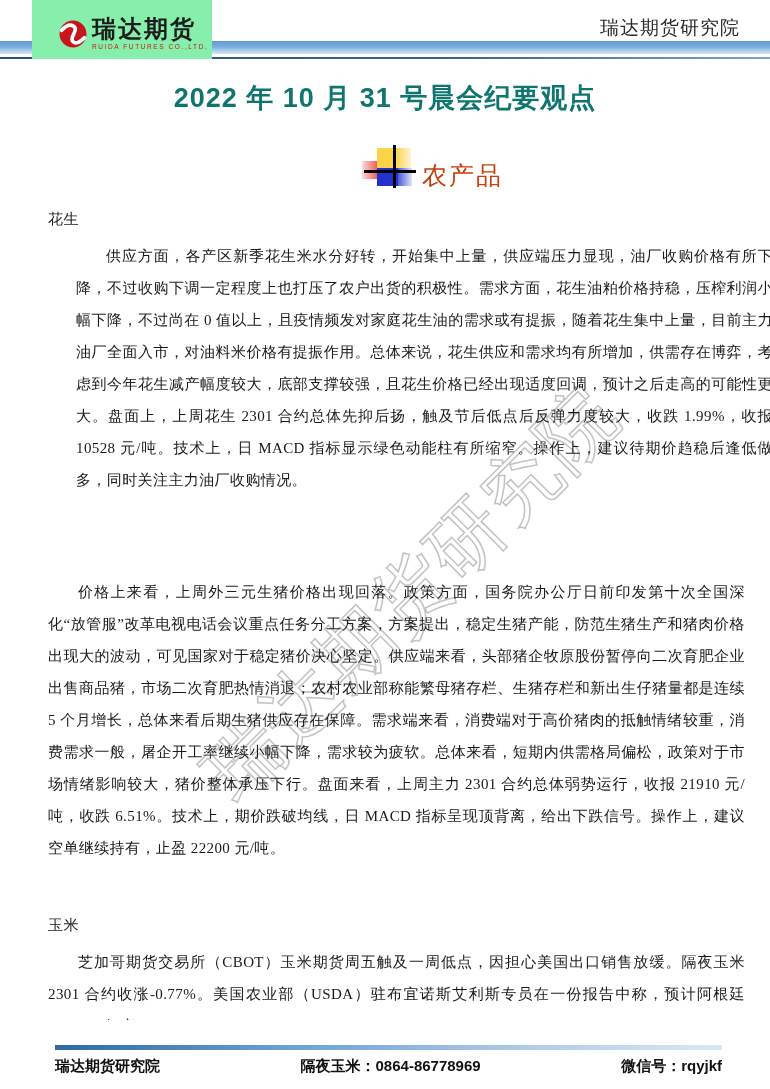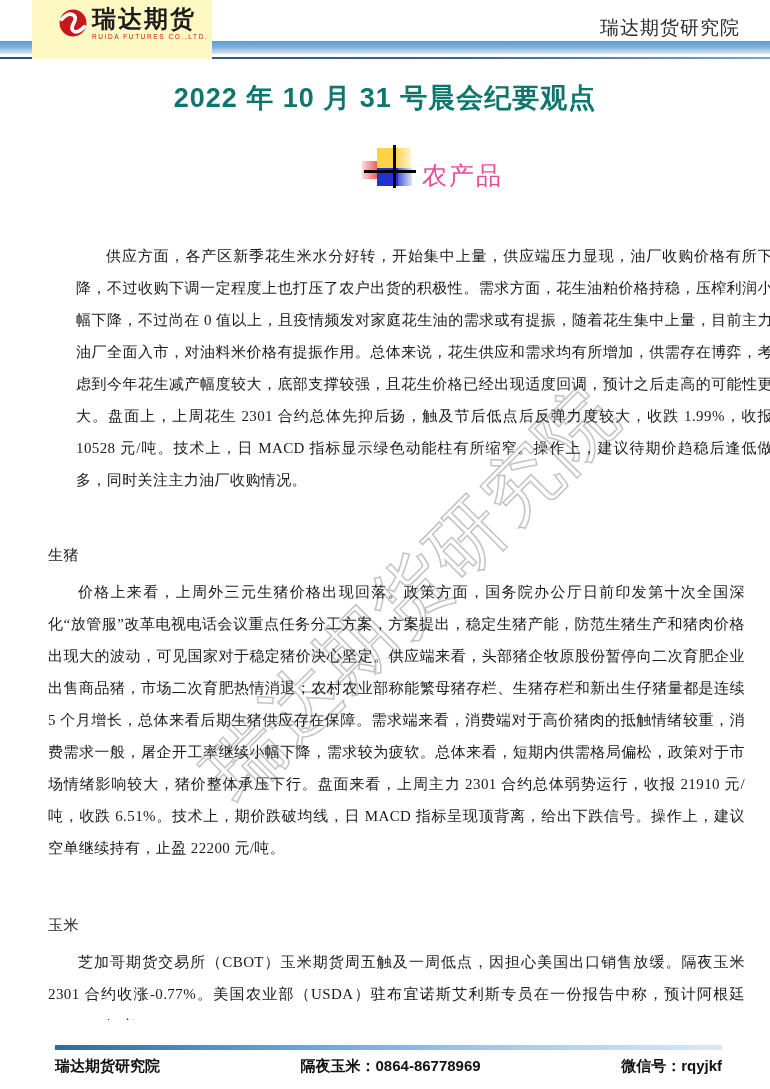--- a/index.html
+++ b/index.html
@@ -18,21 +18,21 @@
   .top-bar {
     position:absolute; top:41px; left:0; width:770px; height:13px;
     background:linear-gradient(180deg,#5e9bd2 0%,#79adde 45%,#b7d3ec 80%,#d9e8f6 100%);
   }
   .top-bar-underline {
     position:absolute; top:57px; left:0; width:770px; height:2px;
     background:linear-gradient(90deg,#2d4f79 0%,#3c6391 60%,#7fa3c9 100%);
   }
   .logo-box {
     position:absolute; top:0; left:32px; width:180px; height:59px;
-    background:#fef9c3; display:flex; align-items:flex-start; padding-top:6px;
+    background:#86efac; display:flex; align-items:center; padding-top:6px;
   }
   .logo-mark { width:30px; height:30px; margin:2px 4px 0 26px; flex:0 0 auto; }
   .logo-text-col { display:flex; flex-direction:column; }
   .logo-cn {
     font-family:"Liberation Sans","DejaVu Sans",sans-serif;
     font-weight:bold; font-size:24px; line-height:26px; color:#1c1c1c; letter-spacing:2px;
   }
   .logo-en {
     font-family:"Liberation Sans","DejaVu Sans",sans-serif;
     font-size:6.5px; color:#c8161d; letter-spacing:1.6px; margin-top:1px; white-space:nowrap;
@@ -57,21 +57,21 @@
   .cat-sq { position:absolute; }
   .sq-yellow      { left:15px; top:3px;  width:18px; height:20px; background:#fcd247; }
   .sq-yellow-fade { left:33px; top:3px;  width:16px; height:20px; background:linear-gradient(90deg,#fcd247,#fef3cf); }
   .sq-red         { left:0px;  top:16px; width:15px; height:18px; background:linear-gradient(270deg,#ee5f5f,#fadcdc); }
   .sq-blue        { left:15px; top:23px; width:21px; height:18px; background:#2531cf; }
   .sq-blue-fade   { left:36px; top:23px; width:14px; height:18px; background:linear-gradient(90deg,#4a5ad8,#dfe4fb); }
   .cat-cross-v { position:absolute; left:31px; top:0; width:3px; height:43px; background:#000; }
   .cat-cross-h { position:absolute; left:2px; top:25px; width:52px; height:3px; background:#000; }
   .cat-label {
     position:absolute; left:60px; top:14px;
-    font-size:25px; color:#ec4899; white-space:nowrap; letter-spacing:2px;
+    font-size:25px; color:#c2410c; white-space:nowrap; letter-spacing:2px;
   }
 
   
   .watermark {
     position:absolute; left:140px; top:545px; width:540px;
     text-align:center; white-space:nowrap;
     font-size:76px; letter-spacing:2px;
     color:transparent;
     -webkit-text-stroke:1.5px #c3c3c3;
     transform:rotate(-45deg);
@@ -139,23 +139,23 @@
       <div class="cat-sq sq-blue"></div>
       <div class="cat-sq sq-blue-fade"></div>
       <div class="cat-cross-v"></div>
       <div class="cat-cross-h"></div>
     </div>
     <div class="cat-label">农产品</div>
   </div>
 
   <div class="watermark">瑞达期货研究院</div>
 
+  <div class="section-heading" id="heading-peanut">花生</div>
   <div class="section-body" id="body-peanut">供应方面，各产区新季花生米水分好转，开始集中上量，供应端压力显现，油厂收购价格有所下降，不过收购下调一定程度上也打压了农户出货的积极性。需求方面，花生油粕价格持稳，压榨利润小幅下降，不过尚在 0 值以上，且疫情频发对家庭花生油的需求或有提振，随着花生集中上量，目前主力油厂全面入市，对油料米价格有提振作用。总体来说，花生供应和需求均有所增加，供需存在博弈，考虑到今年花生减产幅度较大，底部支撑较强，且花生价格已经出现适度回调，预计之后走高的可能性更大。盘面上，上周花生 2301 合约总体先抑后扬，触及节后低点后反弹力度较大，收跌 1.99%，收报 10528 元/吨。技术上，日 MACD 指标显示绿色动能柱有所缩窄。操作上，建议待期价趋稳后逢低做多，同时关注主力油厂收购情况。</div>
 
-  <div class="section-heading" id="heading-hog">生猪</div>
   <div class="section-body" id="body-hog">价格上来看，上周外三元生猪价格出现回落。政策方面，国务院办公厅日前印发第十次全国深化“放管服”改革电视电话会议重点任务分工方案，方案提出，稳定生猪产能，防范生猪生产和猪肉价格出现大的波动，可见国家对于稳定猪价决心坚定。供应端来看，头部猪企牧原股份暂停向二次育肥企业出售商品猪，市场二次育肥热情消退；农村农业部称能繁母猪存栏、生猪存栏和新出生仔猪量都是连续 5 个月增长，总体来看后期生猪供应存在保障。需求端来看，消费端对于高价猪肉的抵触情绪较重，消费需求一般，屠企开工率继续小幅下降，需求较为疲软。总体来看，短期内供需格局偏松，政策对于市场情绪影响较大，猪价整体承压下行。盘面来看，上周主力 2301 合约总体弱势运行，收报 21910 元/吨，收跌 6.51%。技术上，期价跌破均线，日 MACD 指标呈现顶背离，给出下跌信号。操作上，建议空单继续持有，止盈 22200 元/吨。</div>
 
   <div class="section-heading" id="heading-corn">玉米</div>
   <div class="section-body" id="body-corn">芝加哥期货交易所（CBOT）玉米期货周五触及一周低点，因担心美国出口销售放缓。隔夜玉米 2301 合约收涨-0.77%。美国农业部（USDA）驻布宜诺斯艾利斯专员在一份报告中称，预计阿根廷 2022/23 年度</div>
 
   <div class="footer-bar"></div>
   <div class="footer-row">
     <div class="footer-item">瑞达期货研究院</div>
     <div class="footer-item"><span>隔夜玉米：</span><span>0864-86778969</span></div>
     <div class="footer-item"><span>微信号：</span><span>rqyjkf</span></div>

